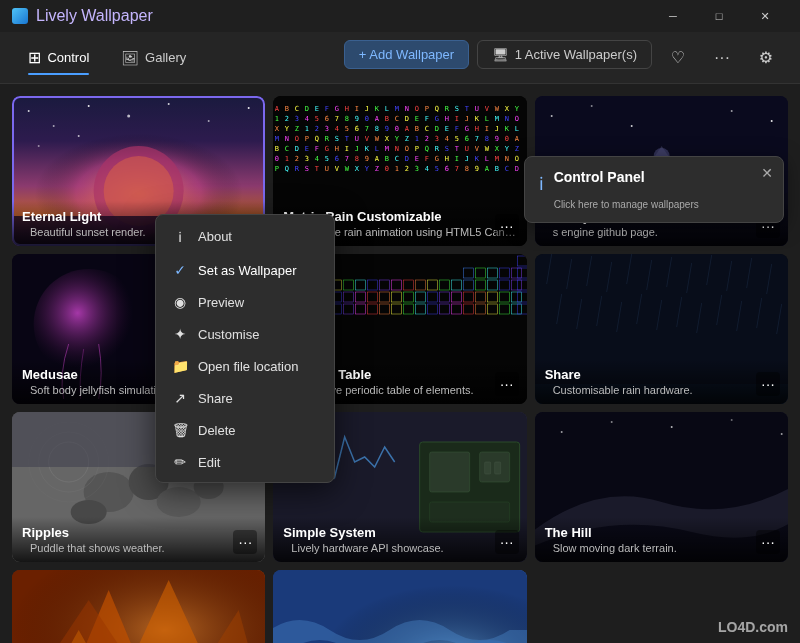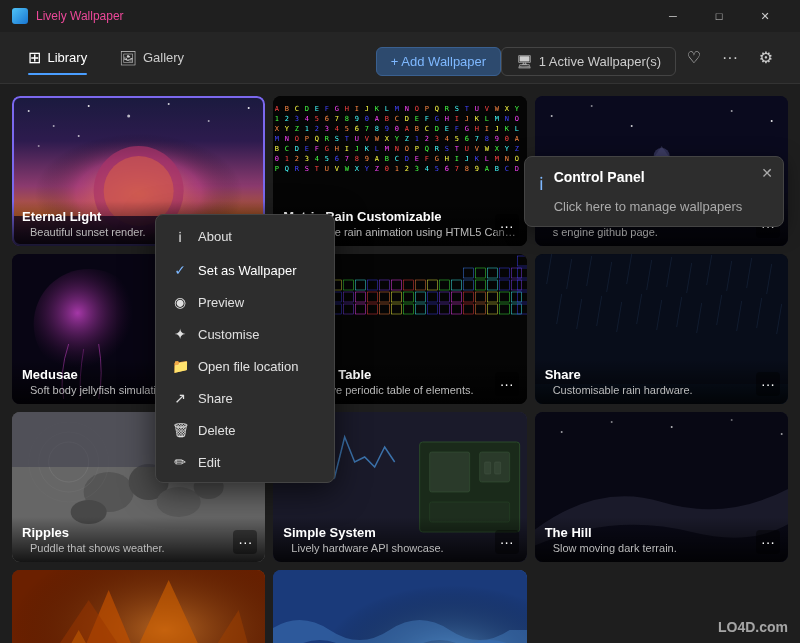--- a/index.html
+++ b/index.html
@@ -23,22 +23,22 @@
     }
     .titlebar-icon {
       width: 16px;
       height: 16px;
       margin-right: 8px;
       background: linear-gradient(135deg, #4fc3f7, #1976d2);
       border-radius: 3px;
       flex-shrink: 0;
     }
     .titlebar-title {
-      font-size: 12px;
-      color: #ec4899;
+      font-size: 16px;
+      color: #c4b5fd;
       flex: 1;
     }
     .titlebar-controls {
       display: flex;
       gap: 0;
     }
     .titlebar-btn {
       width: 46px;
       height: 32px;
       display: flex;
@@ -83,21 +83,22 @@
       bottom: -2px;
       left: 12px;
       right: 12px;
       height: 2px;
       background: #4a9eff;
       border-radius: 1px;
     }
     .toolbar-spacer { flex: 1; }
     .toolbar-right {
       display: flex;
-      align-items: flex-end;
+      align-items: flex-start;
+      gap: 8px;
     }
     .add-btn {
       display: flex;
       align-items: center;
       gap: 6px;
       padding: 6px 14px;
       background: #2d4a6e;
       border: 1px solid #3a6090;
       border-radius: 6px;
       color: #7eb8ff;
@@ -268,21 +269,21 @@
       font-size: 18px;
       margin-top: 2px;
     }
     .control-panel-title {
       font-size: 14px;
       font-weight: 600;
       color: #fff;
       margin-bottom: 14px;
     }
     .control-panel-desc {
-      font-size: 13px;
+      font-size: 10px;
       color: #aaa;
     }
 
     
     .watermark {
       position: absolute;
       bottom: 8px;
       right: 12px;
       font-size: 14px;
       font-weight: bold;
@@ -299,21 +300,21 @@
   <div class="titlebar-controls">
     <button class="titlebar-btn">─</button>
     <button class="titlebar-btn">□</button>
     <button class="titlebar-btn close">✕</button>
   </div>
 </div>
 
 <div class="toolbar">
   <button class="tab-btn active">
     <span style="font-size:16px;">⊞</span>
-    <span>Library</span>
+    <span>Control</span>
   </button>
   <button class="tab-btn">
     <span style="font-size:14px;">🖼</span>
     <span>Gallery</span>
   </button>
   <div class="toolbar-spacer"></div>
   <div class="toolbar-right">
     <button class="add-btn">
       <span>+ Add Wallpaper</span>
     </button>

